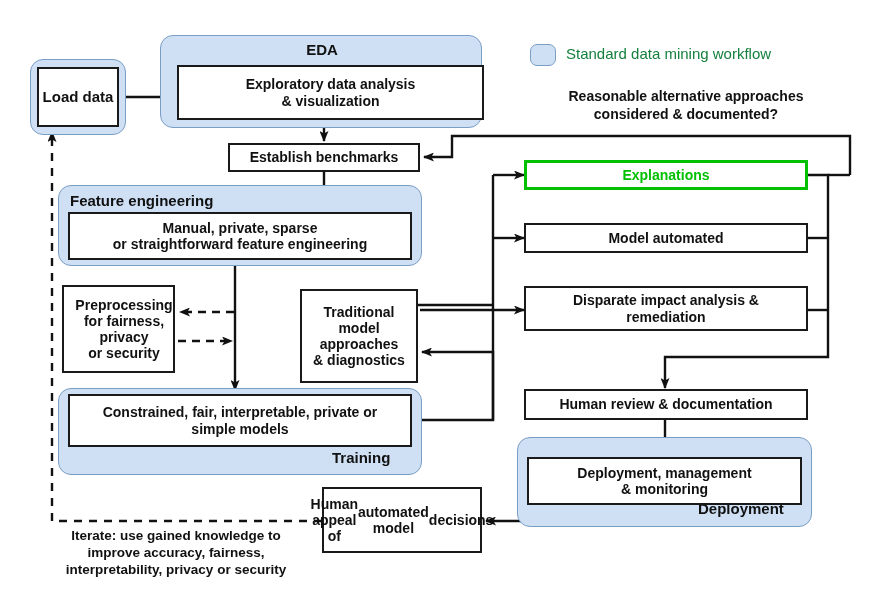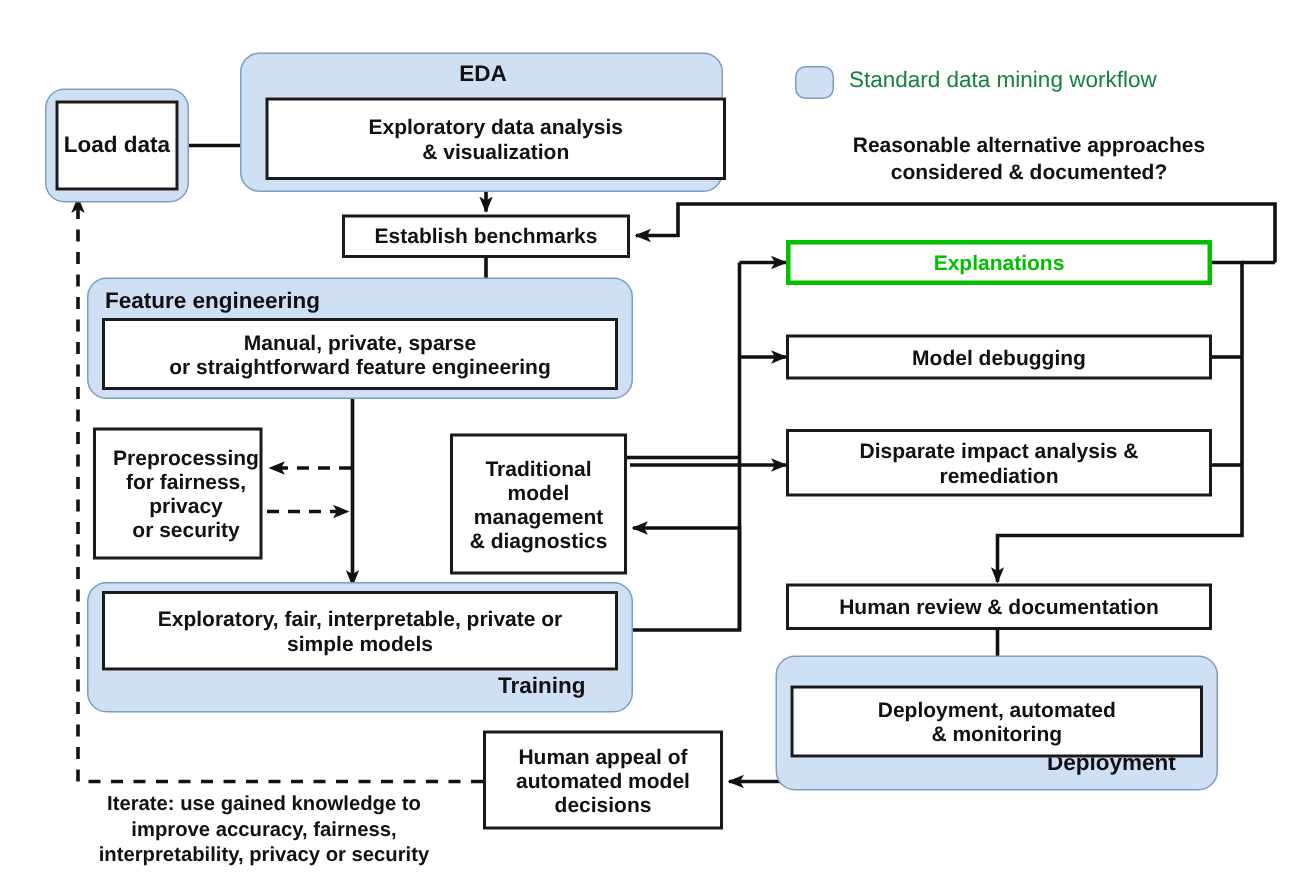--- a/index.html
+++ b/index.html
@@ -90,50 +90,50 @@
   <div class="box" style="left:62px;top:285px;width:113px;height:88px;font-size:14px;flex-direction:column;padding-left:11px;">
     <span>Preprocessing</span>
     <span>for fairness,</span>
     <span>privacy</span>
     <span>or security</span>
   </div>
 
   <div class="box" style="left:300px;top:289px;width:118px;height:94px;font-size:14px;flex-direction:column;">
     <span>Traditional</span>
     <span>model</span>
-    <span>management</span>
+    <span>approaches</span>
     <span>&amp; diagnostics</span>
   </div>
 
   <div class="grp" style="left:58px;top:388px;width:364px;height:87px;"></div>
   <div class="grpttl" style="left:332px;top:449px;">Training</div>
   <div class="box" style="left:68px;top:394px;width:344px;height:53px;font-size:14px;flex-direction:column;">
-    <span>Exploratory, fair, interpretable, private or</span>
+    <span>Constrained, fair, interpretable, private or</span>
     <span>simple models</span>
   </div>
 
   <div class="box green" style="left:524px;top:160px;width:284px;height:30px;font-size:14px;">Explanations</div>
 
-  <div class="box" style="left:524px;top:223px;width:284px;height:30px;font-size:14px;">Model debugging</div>
+  <div class="box" style="left:524px;top:223px;width:284px;height:30px;font-size:14px;">Model automated</div>
 
   <div class="box" style="left:524px;top:286px;width:284px;height:45px;font-size:14px;flex-direction:column;">
     <span>Disparate impact analysis &amp;</span>
     <span>remediation</span>
   </div>
 
   <div class="box" style="left:524px;top:389px;width:284px;height:31px;font-size:14px;">Human review &amp; documentation</div>
 
   <div class="grp" style="left:517px;top:437px;width:295px;height:90px;"></div>
   <div class="grpttl" style="left:698px;top:500px;">Deployment</div>
   <div class="box" style="left:527px;top:457px;width:275px;height:48px;font-size:14px;flex-direction:column;">
-    <span>Deployment, automated</span>
+    <span>Deployment, management</span>
     <span>&amp; monitoring</span>
   </div>
 
-  <div class="box" style="left:322px;top:487px;width:160px;height:66px;font-size:14px;flex-direction:column;">
+  <div class="box" style="left:322px;top:487px;width:160px;height:66px;font-size:14px;flex-direction:row;">
     <span>Human appeal of</span>
     <span>automated model</span>
     <span>decisions</span>
   </div>
 
   <div class="plain" style="left:40px;top:528px;width:272px;font-size:13.5px;font-weight:bold;">
     <div>Iterate: use gained knowledge to</div>
     <div>improve accuracy, fairness,</div>
     <div>interpretability, privacy or security</div>
   </div>

